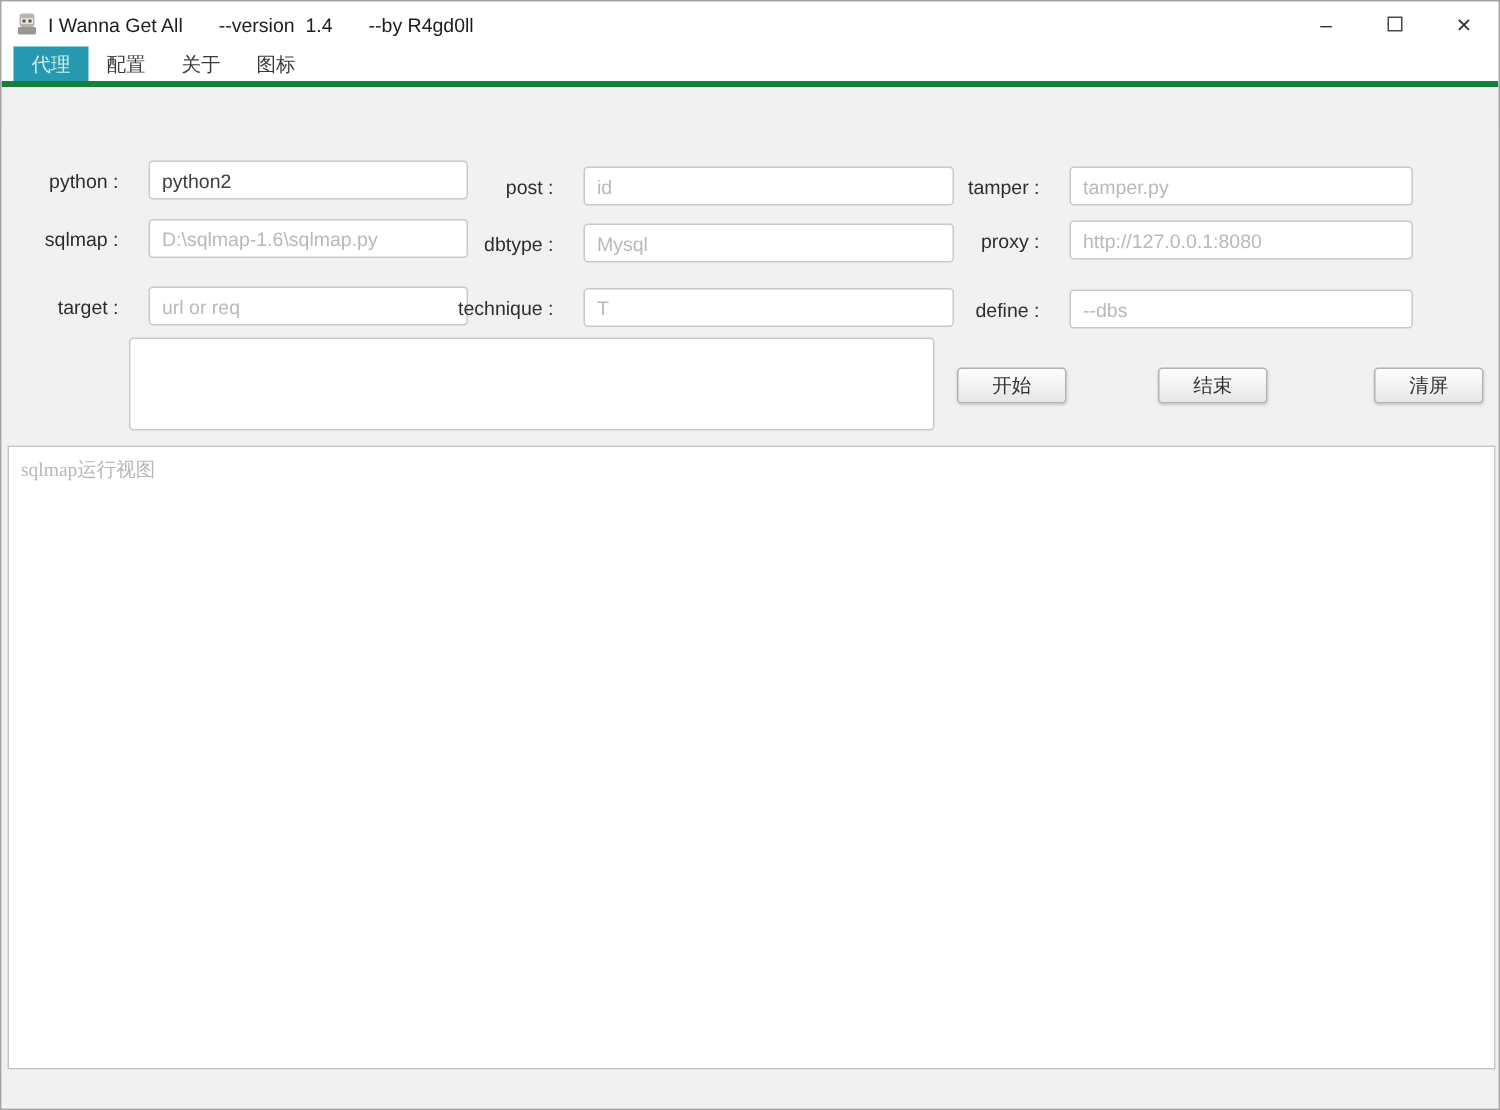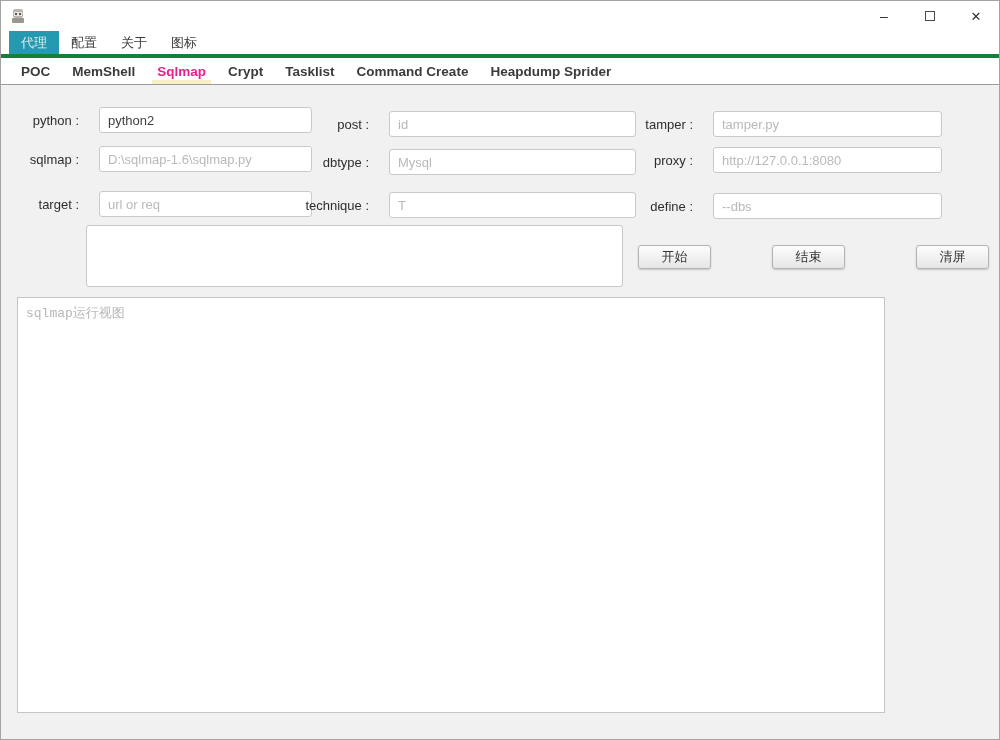--- a/index.html
+++ b/index.html
@@ -81,69 +81,65 @@
   .push-btn {
     position:absolute; width:73px; height:24px;
     background:linear-gradient(#fdfdfd,#e6e6e6);
     border:1px solid #b3b3b3; border-radius:3px;
     font-size:13px; color:#333; cursor:default;
     box-shadow:0 1px 2px rgba(0,0,0,0.18);
     font-family:"Liberation Sans","DejaVu Sans",sans-serif;
   }
 
   .console {
-    position:absolute; left:16px; top:212px; width:868px; height:416px;
+    position:absolute; left:4px; top:212px; width:992px; height:416px;
     background:#ffffff; border:1px solid #c5c5c5;
     resize:none; outline:none; font-size:13px; color:#3f3f3f; padding:6px 8px;
-    font-family:Liberation Mono, monospace;
+    font-family:Liberation Serif, serif;
   }
   .console::placeholder { color:#b7b7b7; opacity:1; }
 </style>
 </head>
 <body>
 
 <div class="window">
 
   <div class="titlebar">
     <svg class="app-icon" viewBox="0 0 16 16">
       <rect x="3" y="1" width="10" height="9" rx="2" fill="#b9b4ae"></rect>
       <rect x="4" y="4" width="8" height="4" fill="#e8e4de"></rect>
       <rect x="5" y="5" width="2" height="2" fill="#5a5550"></rect>
       <rect x="9" y="5" width="2" height="2" fill="#5a5550"></rect>
       <rect x="2" y="10" width="12" height="5" rx="1" fill="#9b968f"></rect>
     </svg>
+    <div class="title-text">
+      <span class="title-seg">I Wanna Get All</span>
+      <span class="title-seg">--version  1.4</span>
+      <span class="title-seg">--by R4gd0ll</span>
+    </div>
     <div class="win-controls">
       <button class="win-btn">
         <span class="min-glyph">–</span>
       </button>
       <button class="win-btn">
         <span class="max-glyph"></span>
       </button>
       <button class="win-btn">
         <span class="close-glyph">✕</span>
       </button>
     </div>
   </div>
 
   <div class="menubar">
     <div class="menu-item active">代理</div>
     <div class="menu-item">配置</div>
     <div class="menu-item">关于</div>
     <div class="menu-item">图标</div>
   </div>
 
-  <div class="tabbar">
-    <div class="tab">POC</div>
-    <div class="tab">MemShell</div>
-    <div class="tab active">Sqlmap</div>
-    <div class="tab">Crypt</div>
-    <div class="tab">Tasklist</div>
-    <div class="tab">Command Create</div>
-    <div class="tab">Heapdump Sprider</div>
-  </div>
 
   <div class="main">
 
     <div class="field" style="left:10px; top:22px;">
       <label class="flabel lbl-w1">python :</label>
       <input class="finput inp-w1" value="python2" style="">
     </div>
     <div class="field" style="left:300px; top:26px;">
       <label class="flabel lbl-w2">post :</label>
       <input class="finput inp-w2" placeholder="id" style="">

